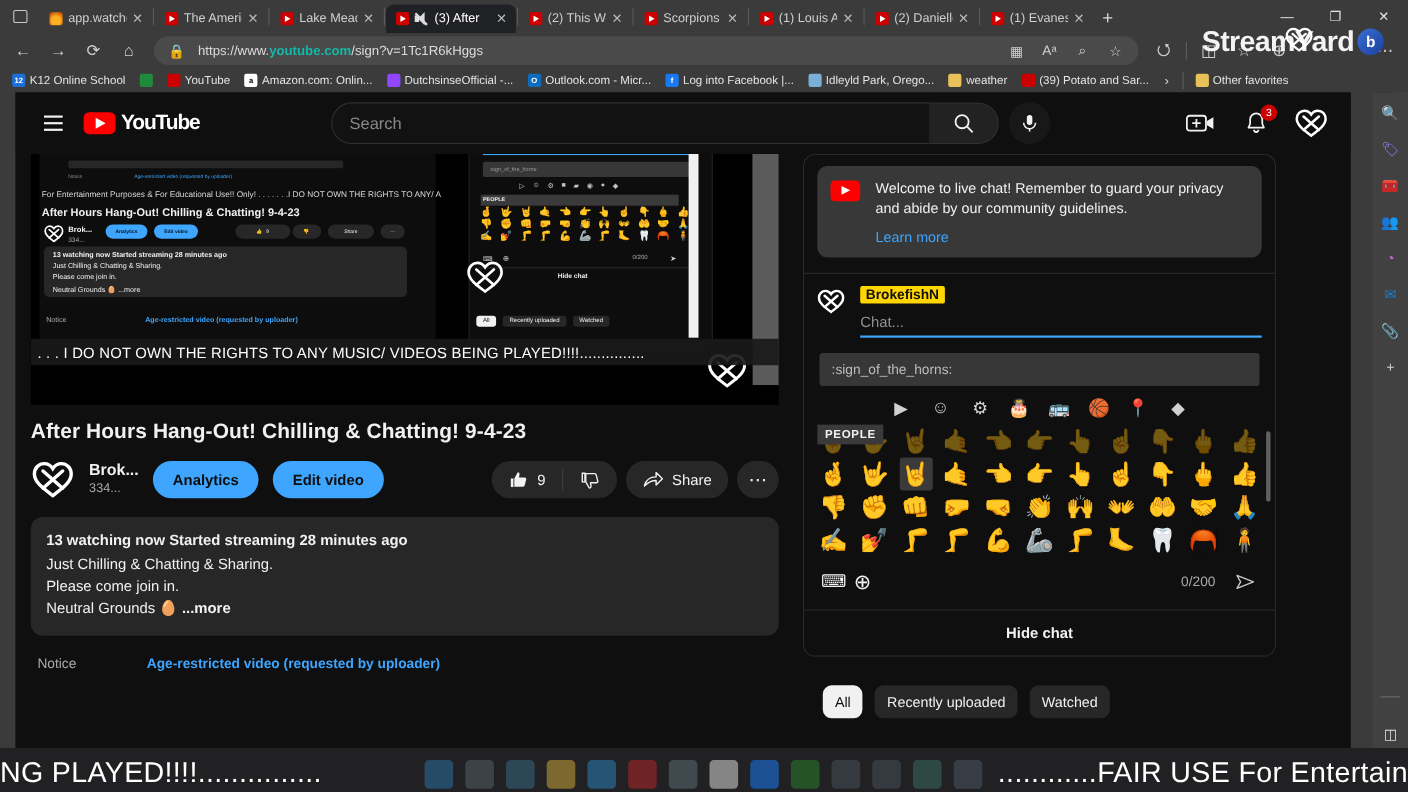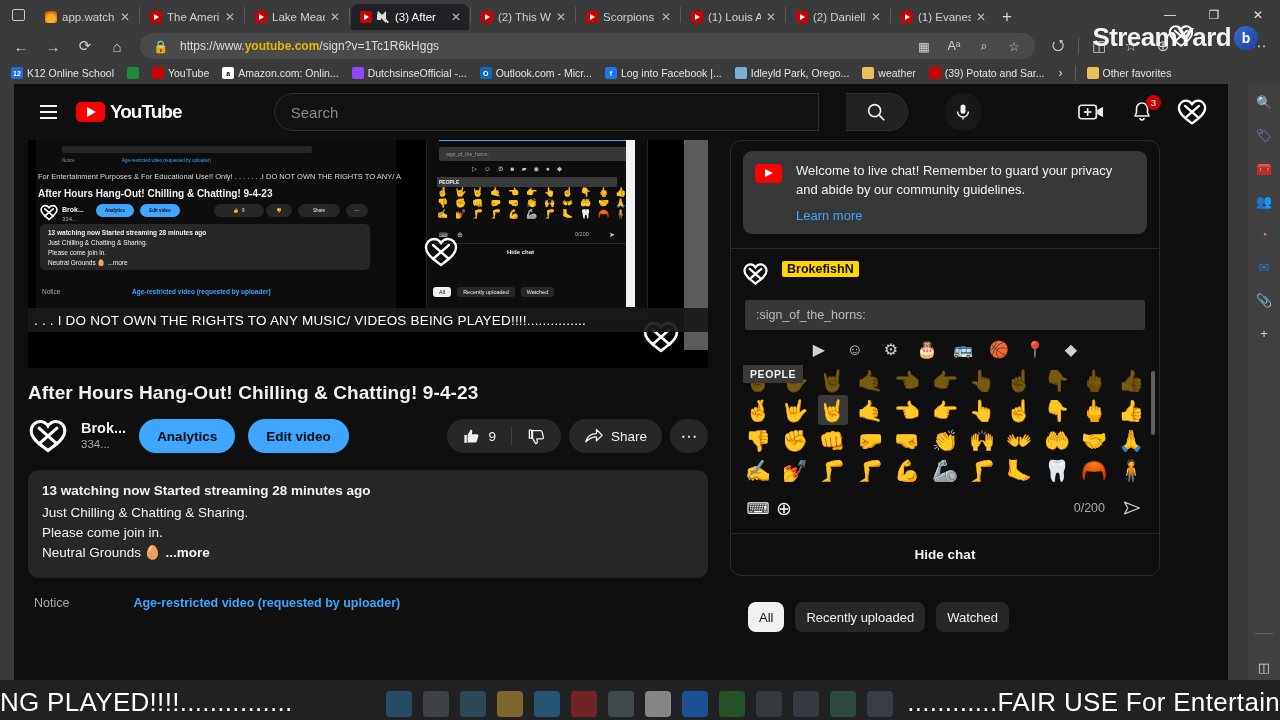--- a/index.html
+++ b/index.html
@@ -40,21 +40,21 @@
   #wincontrols div { width:44px; height:30px; display:flex; align-items:center; justify-content:center;
      color:#e4e4e4; font-size:12px; }
 
   #navbar { position:absolute; left:0; top:30px; width:1280px; height:32px; background:#3b3b3b;
      display:flex; align-items:center; padding:0 6px; gap:2px; }
   .navbtn { width:30px; height:28px; display:flex; align-items:center; justify-content:center;
      color:#cfcfcf; font-size:15px; border-radius:4px; }
   #omnibox { flex:1 1 auto; height:26px; background:#4a4a4a; border-radius:13px; display:flex;
      align-items:center; padding:0 10px; gap:8px; margin:0 6px; min-width:0; }
   #omnibox .urlwrap { font-size:12px; color:#dcdcdc; white-space:nowrap; overflow:hidden; }
-  #omnibox .urlwrap b { color:#eab308; font-weight:700; }
+  #omnibox .urlwrap b { color:#14b8a6; font-weight:700; }
   .omni-ico { width:22px; height:22px; display:flex; align-items:center; justify-content:center;
      color:#cfcfcf; font-size:12.5px; flex:0 0 22px; }
   .navdiv { width:1px; height:16px; background:#5f5f5f; margin:0 3px; }
 
   #bookmarks { position:absolute; left:0; top:62px; width:1280px; height:22px; background:#3b3b3b;
      display:flex; align-items:center; padding:0 6px; gap:3px; overflow:hidden; }
   .bm { display:flex; align-items:center; gap:4px; padding:2px 5px; border-radius:4px;
      color:#e3e3e3; font-size:10.5px; white-space:nowrap;text-align:right; }
   .bm .bmi { width:12px; height:12px; flex:0 0 12px; border-radius:2px; display:flex;
      align-items:center; justify-content:center; font-size:7px; color:#fff; font-weight:700; }
@@ -67,21 +67,21 @@
   
   #masthead { height:56px; background:#0f0f0f; display:flex; align-items:center; padding:0 14px; }
   #hamburger { width:40px; height:40px; display:flex; flex-direction:column; justify-content:center;
      align-items:center; gap:4px; }
   #hamburger span { display:block; width:17px; height:2px; background:#f1f1f1; }
   #ytlogo { display:flex; align-items:center; gap:5px; margin-left:8px; }
   .yt-play { width:29px; height:20px; background:#ff0000; border-radius:5px; position:relative; }
   .yt-play:after { content:""; position:absolute; left:11px; top:5px; border-left:9px solid #fff;
      border-top:5px solid transparent; border-bottom:5px solid transparent; }
   #ytlogo .wordmark { color:#fff; font-size:19px; font-weight:700; letter-spacing:-1px; }
-  #searchwrap { display:flex; align-items:center; margin-left:auto;gap:27px; }
+  #searchwrap { display:flex; align-items:center; margin-left:auto; }
   #searchbox { width:545px; height:38px; border:1px solid #303030; background:#121212;
      border-radius:19px 0 0 19px; display:flex; align-items:center; padding-left:16px;
      color:#888; font-size:15px; }
   #searchbtn { width:62px; height:38px; background:#222222; border:1px solid #303030;
      border-left:none; border-radius:0 19px 19px 0; display:flex; align-items:center;
      justify-content:center; }
   #micbtn { width:38px; height:38px; border-radius:50%; background:#181818; margin-left:9px;
      display:flex; align-items:center; justify-content:center; }
   #rightcontrols { margin-left:auto; display:flex; align-items:center; gap:14px; padding-right:4px; }
   .rc { width:36px; height:36px; display:flex; align-items:center; justify-content:center; position:relative; }
@@ -632,20 +632,21 @@
 
           <div id="composer">
             <div class="cav">
               <svg width="25" height="24" viewBox="0 0 34 32">
                 <path d="M17 29C9 23 2 18 2 11.5 2 6.5 5.8 3 10 3c2.9 0 5.4 1.6 7 4 1.6-2.4 4.1-4 7-4 4.2 0 8 3.5 8 8.5C32 18 25 23 17 29z" fill="none" stroke="#fff" stroke-width="3"></path>
                 <path d="M9 9 L25 23 M25 9 L9 23" fill="none" stroke="#fff" stroke-width="3" stroke-linecap="round"></path>
               </svg>
             </div>
             <div class="cbody">
               <span id="chatname">BrokefishN</span>
+              <div id="chatinput">Chat...</div>
             </div>
           </div>
 
           <div id="emojisearch">
             <span>:sign_of_the_horns:</span>
           </div>
 
           <div id="emojicats">
               <div class="ecat">▶</div>
               <div class="ecat">☺</div>

